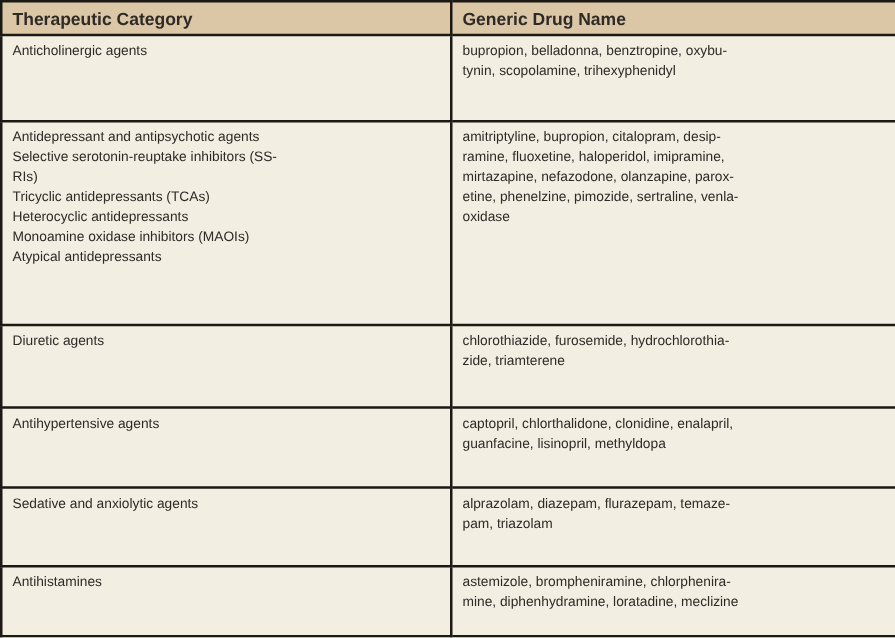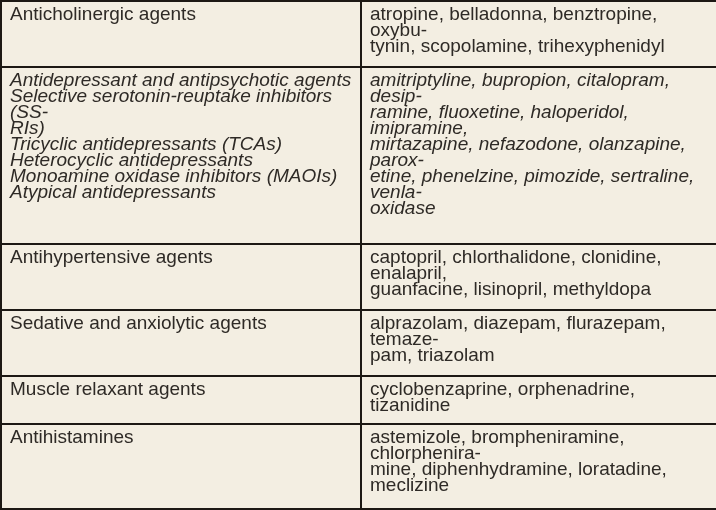--- a/index.html
+++ b/index.html
@@ -59,79 +59,84 @@
     vertical-align: middle;
     padding: 4px 8px;
     border: 2px solid var(--border);
     height: 27px;
     box-sizing: border-box;
   }
   td.cell {
     border: 2px solid var(--border);
     vertical-align: top;
     padding: 4px 4px 4px 8px;
-    font-size: 19px;
+    font-size: 11px;
     line-height: 16px;
     color: var(--text);
     white-space: pre-line;
     box-sizing: border-box;
   }
   tr.r1 { height: 53px; }
-  tr.r2 { height: 125px; font-style: italic; }
+  tr.r2 { height: 125px; }
   tr.r3 { height: 51px; }
   tr.r4 { height: 49px; border-radius: 21px; }
   tr.r5 { height: 48px; margin-left: 29px; }
   tr.r6 { height: 27px; }
   tr.r7 { height: 60px; }
   tr.r8 { height: 43px; }
 </style>
 </head>
 <body>
 
 <div class="page">
   <table class="xero">
     <colgroup>
       <col class="c1">
       <col class="c2">
     </colgroup>
     <thead>
+      <tr>
+        <th class="colhead">Therapeutic Category</th>
+        <th class="colhead">Generic Drug Name</th>
+      </tr>
     </thead>
     <tbody>
       <tr class="r1">
         <td class="cell">Anticholinergic agents</td>
-        <td class="cell">atropine, belladonna, benztropine, oxybu-
+        <td class="cell">bupropion, belladonna, benztropine, oxybu-
 tynin, scopolamine, trihexyphenidyl</td>
       </tr>
       <tr class="r2">
         <td class="cell">Antidepressant and antipsychotic agents
 Selective serotonin-reuptake inhibitors (SS-
 RIs)
 Tricyclic antidepressants (TCAs)
 Heterocyclic antidepressants
 Monoamine oxidase inhibitors (MAOIs)
 Atypical antidepressants</td>
         <td class="cell">amitriptyline, bupropion, citalopram, desip-
 ramine, fluoxetine, haloperidol, imipramine,
 mirtazapine, nefazodone, olanzapine, parox-
 etine, phenelzine, pimozide, sertraline, venla-
 oxidase</td>
       </tr>
+      <tr class="r3">
+        <td class="cell">Diuretic agents</td>
+        <td class="cell">chlorothiazide, furosemide, hydrochlorothia-
+zide, triamterene</td>
+      </tr>
       <tr class="r4">
         <td class="cell">Antihypertensive agents</td>
         <td class="cell">captopril, chlorthalidone, clonidine, enalapril,
 guanfacine, lisinopril, methyldopa</td>
       </tr>
       <tr class="r5">
         <td class="cell">Sedative and anxiolytic agents</td>
         <td class="cell">alprazolam, diazepam, flurazepam, temaze-
 pam, triazolam</td>
-      </tr>
-      <tr class="r6">
-        <td class="cell">Muscle relaxant agents</td>
-        <td class="cell">cyclobenzaprine, orphenadrine, tizanidine</td>
       </tr>
       <tr class="r8">
         <td class="cell">Antihistamines</td>
         <td class="cell">astemizole, brompheniramine, chlorphenira-
 mine, diphenhydramine, loratadine, meclizine</td>
       </tr>
     </tbody>
   </table>
 </div>
 

